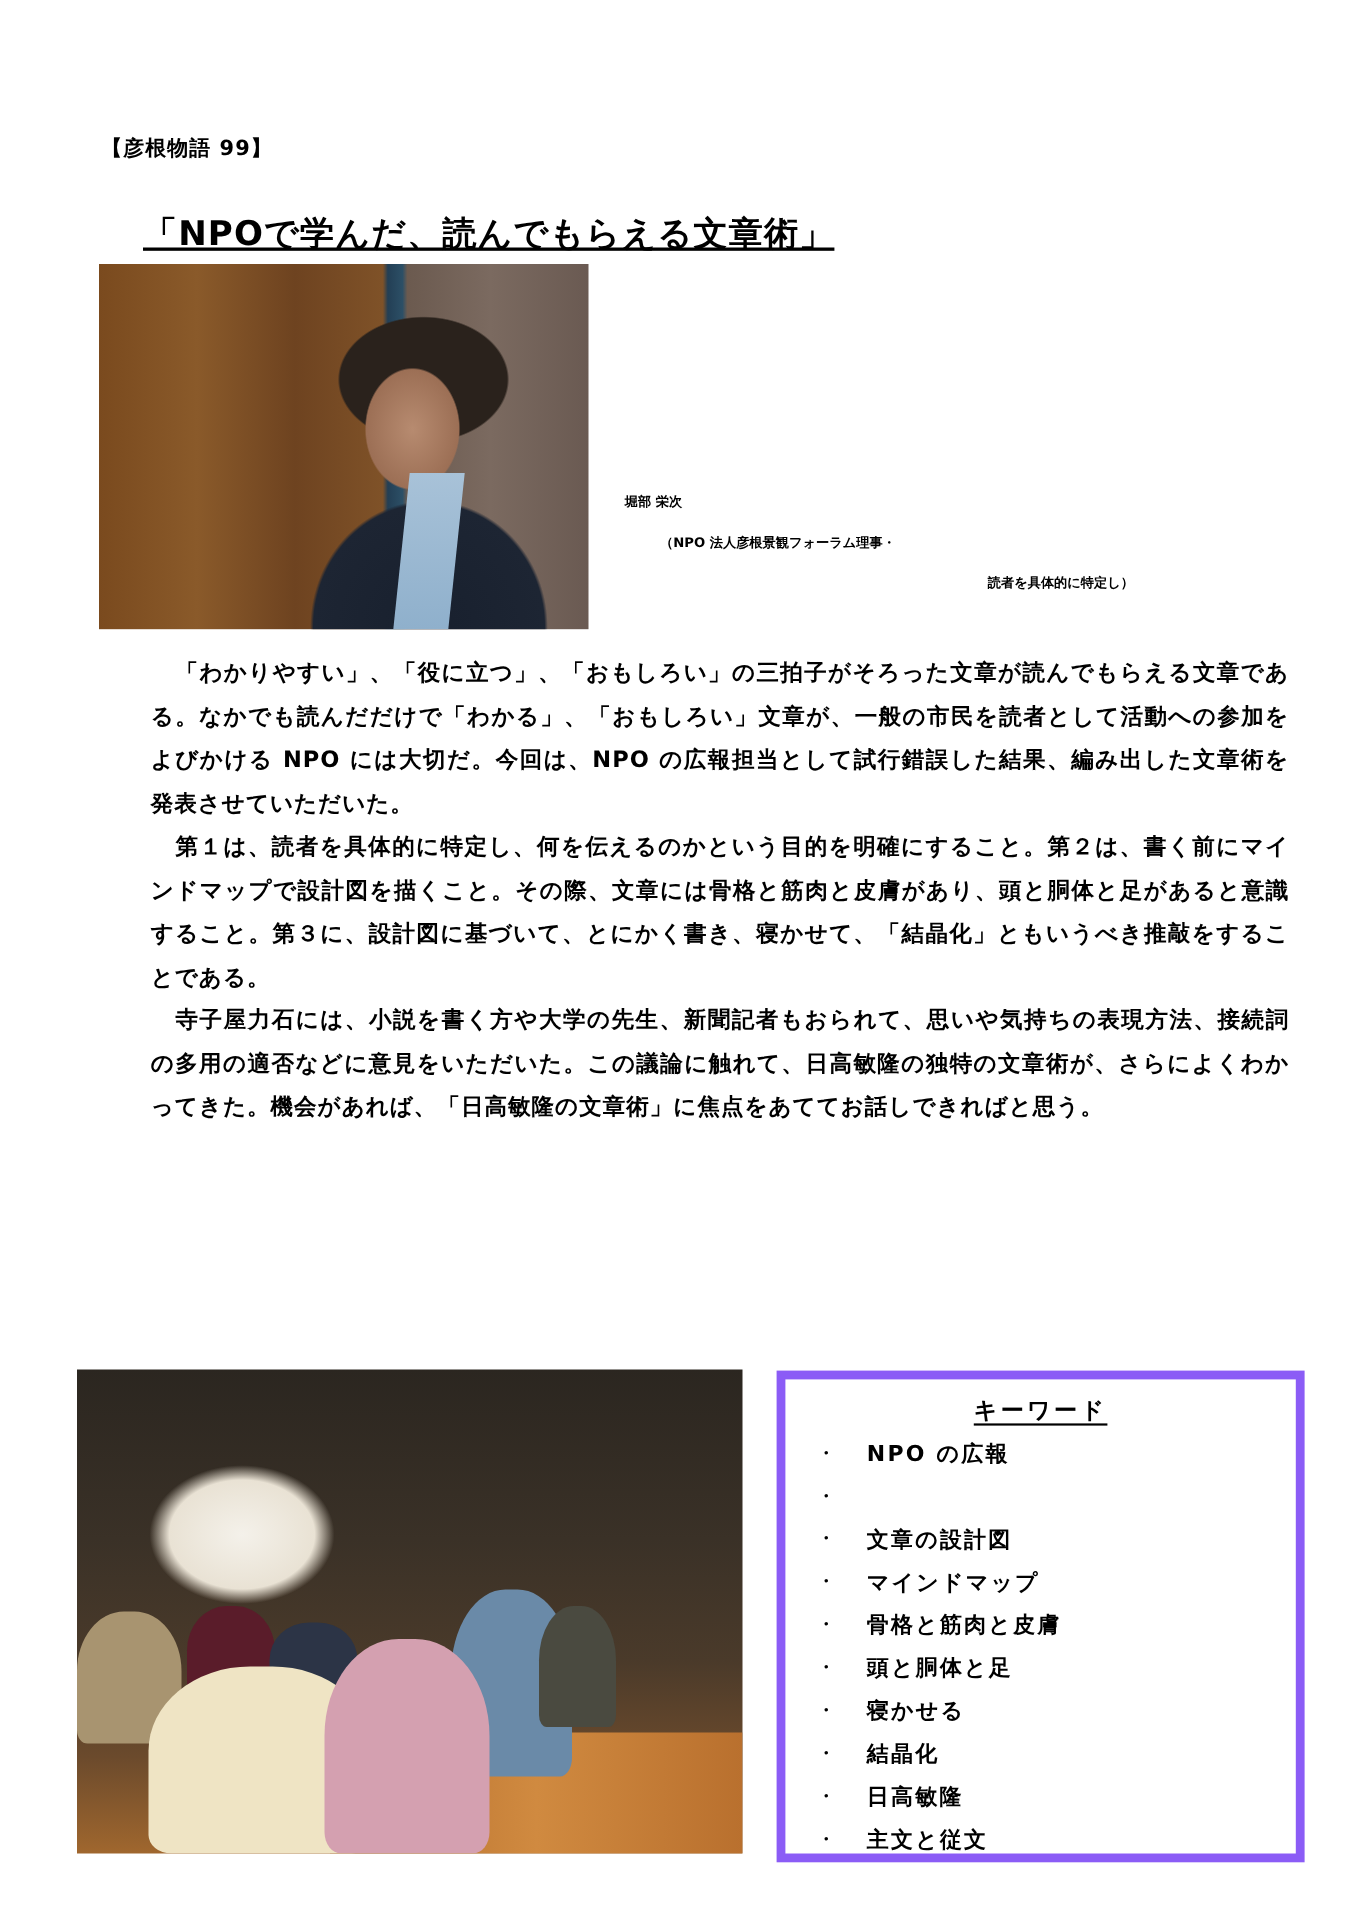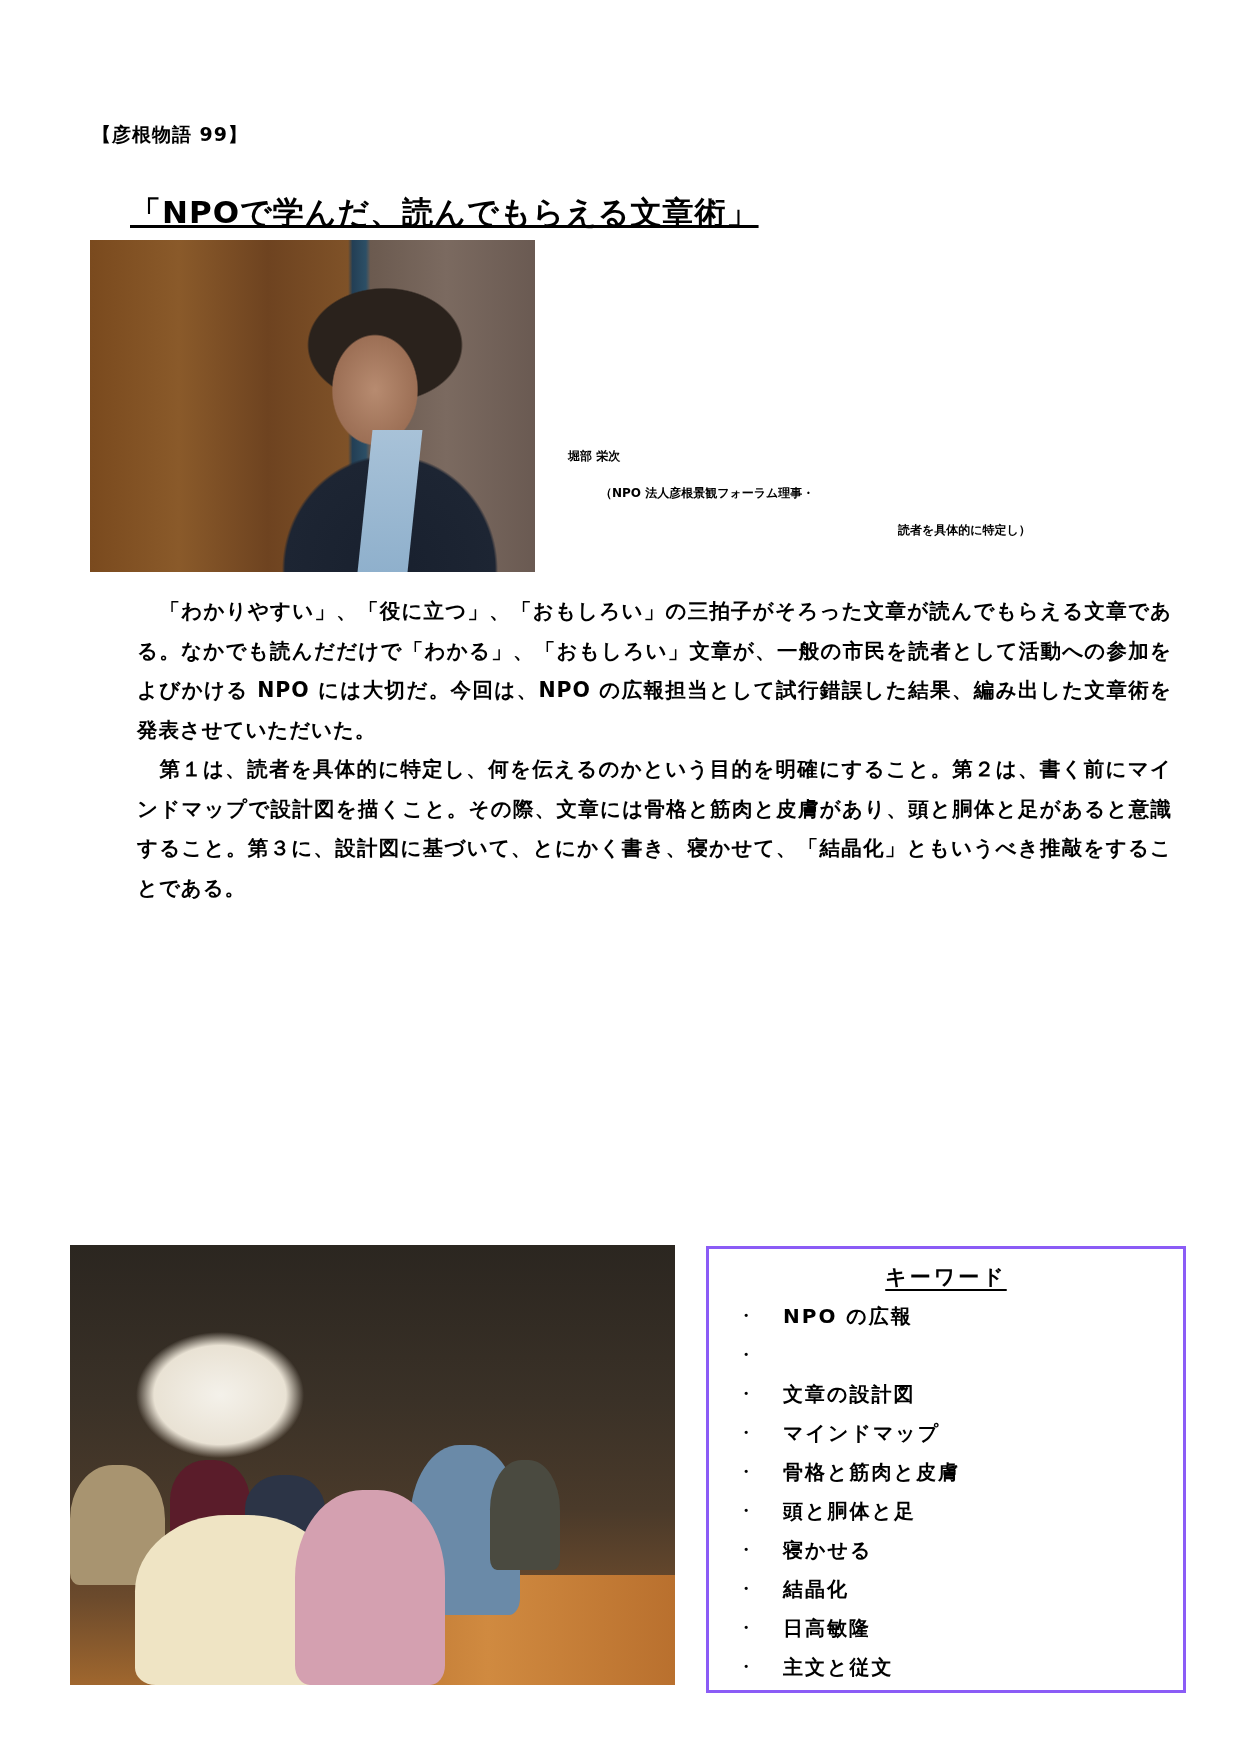--- a/index.html
+++ b/index.html
@@ -113,21 +113,21 @@
     .body-text p {
       margin: 0;
       text-indent: 1.1em;
     }
     .keyword-box {
       position: absolute;
       left: 706px;
       top: 1246px;
       width: 480px;
       height: 447px;
-      border: 3px solid #8b5cf6;
+      border: 8px solid #8b5cf6;
       box-sizing: border-box;
     }
     .keyword-title {
       text-align: center;
       font-size: 21px;
       font-weight: bold;
       text-decoration: underline;
       text-underline-offset: 5px;
       margin-top: 14px;
       letter-spacing: 3px;
@@ -166,20 +166,21 @@
 
 <div class="byline">
   <span>堀部 栄次</span>
   <span class="affil1">（NPO 法人彦根景観フォーラム理事・</span>
   <span class="affil2">読者を具体的に特定し）</span>
 </div>
 
 <div class="body-text">
   <p>「わかりやすい」、「役に立つ」、「おもしろい」の三拍子がそろった文章が読んでもらえる文章である。なかでも読んだだけで「わかる」、「おもしろい」文章が、一般の市民を読者として活動への参加をよびかける NPO には大切だ。今回は、NPO の広報担当として試行錯誤した結果、編み出した文章術を発表させていただいた。</p>
   <p>第１は、読者を具体的に特定し、何を伝えるのかという目的を明確にすること。第２は、書く前にマインドマップで設計図を描くこと。その際、文章には骨格と筋肉と皮膚があり、頭と胴体と足があると意識すること。第３に、設計図に基づいて、とにかく書き、寝かせて、「結晶化」ともいうべき推敲をすることである。</p>
+  <p>寺子屋力石には、小説を書く方や大学の先生、新聞記者もおられて、思いや気持ちの表現方法、接続詞の多用の適否などに意見をいただいた。この議論に触れて、日高敏隆の独特の文章術が、さらによくわかってきた。機会があれば、「日高敏隆の文章術」に焦点をあててお話しできればと思う。</p>
 </div>
 
 <div class="photo photo-group" role="img" aria-label="Group of attendees seated around wooden tables in traditional Japanese room reading papers">
   <div class="figure" style="left:0;top:220px;width:95px;height:120px;background:#a89470;"></div>
   <div class="figure" style="left:100px;top:215px;width:80px;height:90px;background:#5a1c2a;"></div>
   <div class="figure" style="left:175px;top:230px;width:80px;height:75px;background:#2c3446;"></div>
   <div class="table"></div>
   <div class="figure" style="left:340px;top:200px;width:110px;height:170px;background:#6a8aa8;"></div>
   <div class="figure" style="left:420px;top:215px;width:70px;height:110px;background:#4a4a40;"></div>
   <div class="figure" style="left:65px;top:270px;width:205px;height:170px;background:#efe4c4;"></div>

